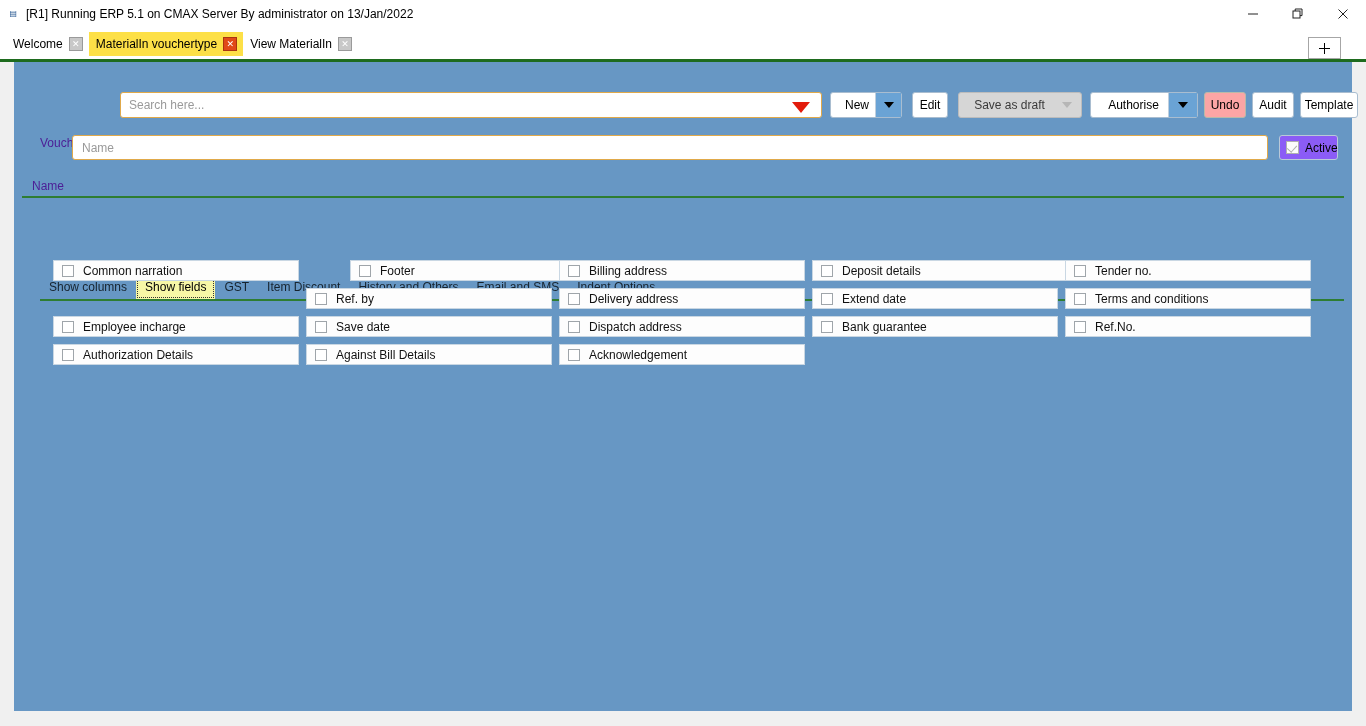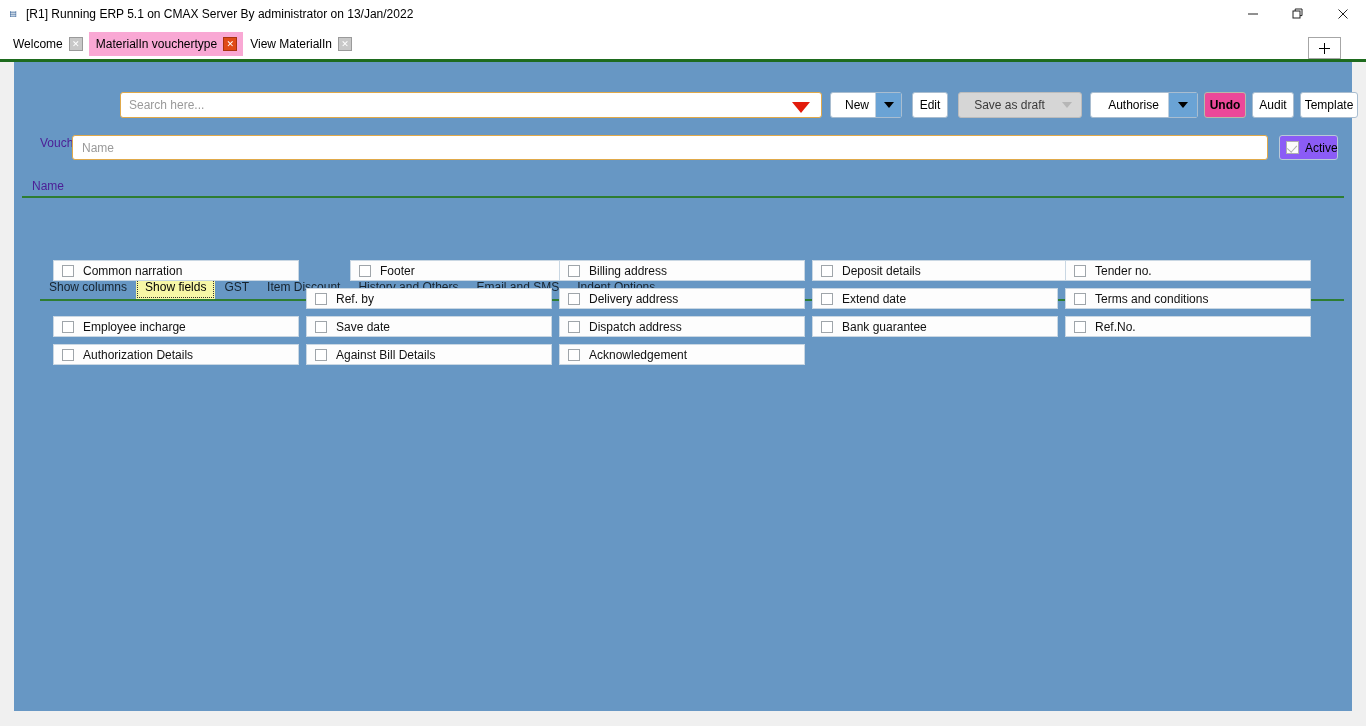--- a/index.html
+++ b/index.html
@@ -52,21 +52,21 @@
   .tabs {
     position: absolute; left: 6px; top: 4px;
     display: flex; align-items: center; height: 24px;
   }
   .tab {
     display: flex; align-items: center;
     height: 24px; padding: 0 6px 0 7px;
     font-size: 12px; color: #000;
     white-space: nowrap;
   }
-  .tab.active { background: #f9a8d4; }
+  .tab.active { background: #fde047; }
   .tab-label { margin-right: 6px; }
   .tab-close {
     width: 14px; height: 14px;
     display: flex; align-items: center; justify-content: center;
     font-size: 9px; font-family: "DejaVu Sans", sans-serif;
     border: 1px solid #9a9a9a;
     background: #c8c8c8; color: #ffffff;
     line-height: 1;
   }
   .tab-close.red {
@@ -154,21 +154,21 @@
     border-left: 5px solid transparent;
     border-right: 5px solid transparent;
     border-top: 6px solid #000;
   }
   .arrow-dn.muted { border-top-color: #b6b6b6; }
   .btn.disabled {
     background: #d6d6d6;
     border-color: #bcbcbc;
     color: #3a3a3a;
   }
-  .btn.hover { background: #ec4899; border-color: #b9b9a9; font-weight: bold; }
+  .btn.hover { background: #fca5a5; border-color: #b9b9a9; }
 
   
   .namebox {
     position: absolute; left: 58px; top: 73px;
     width: 1196px; height: 25px;
     background: #ffffff;
     border: 1px solid #e0a94a;
     border-radius: 3px;
     display: flex; align-items: center;
   }

